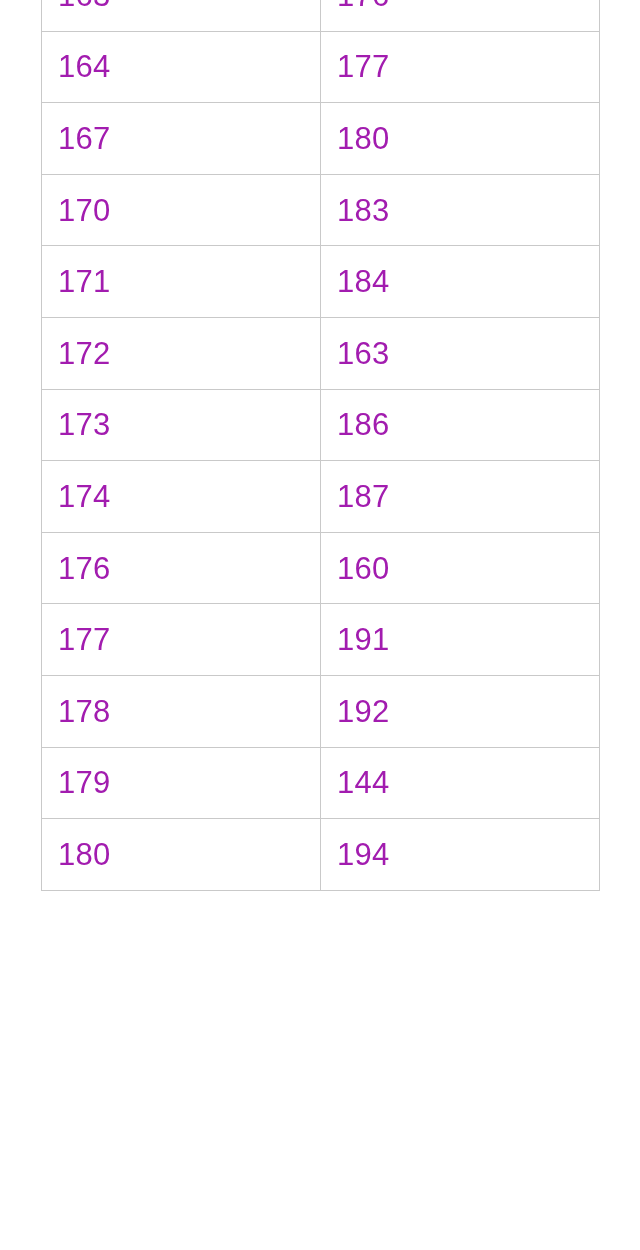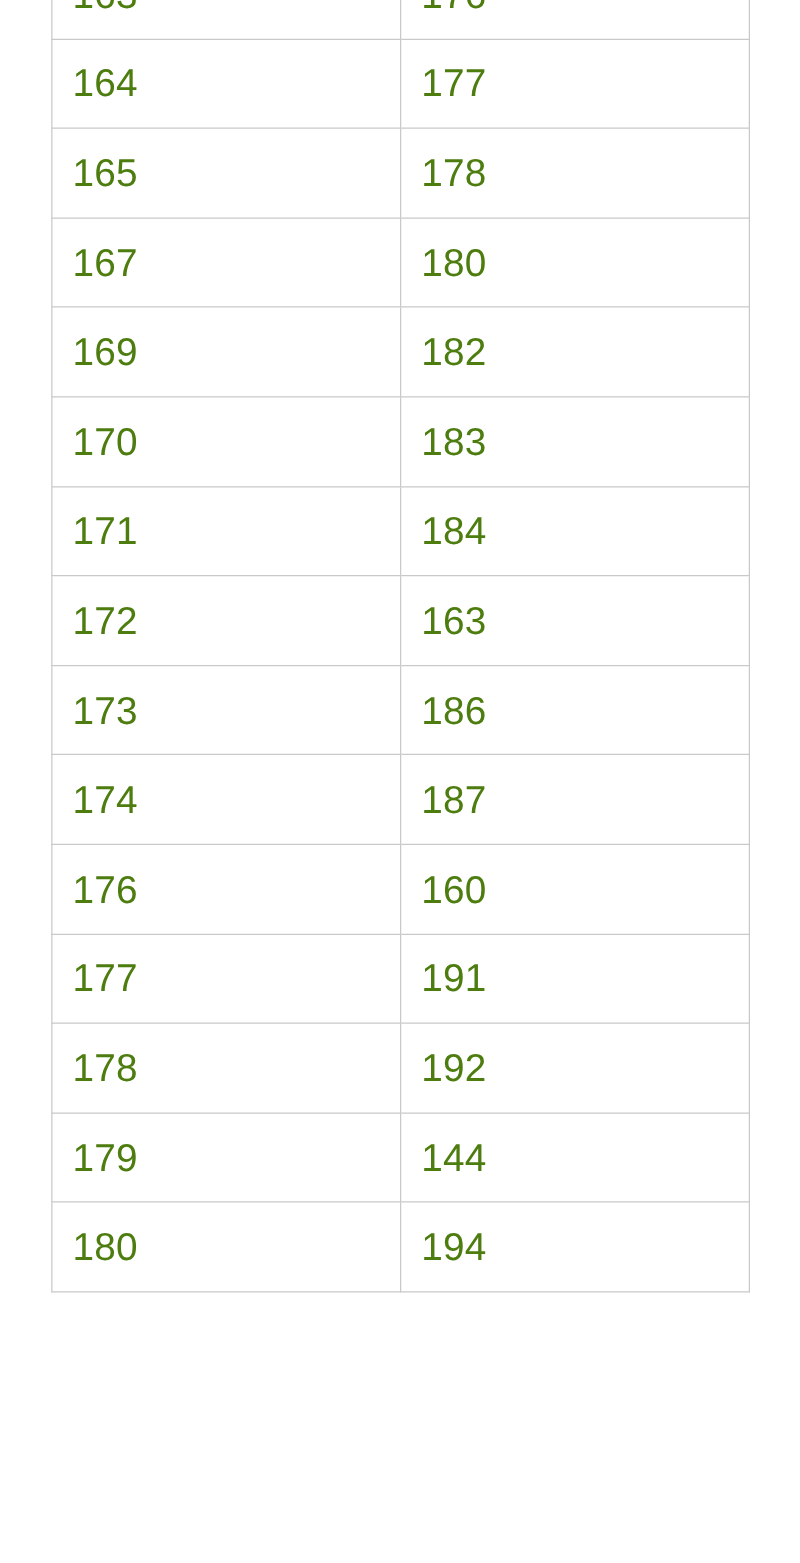--- a/index.html
+++ b/index.html
@@ -39,21 +39,21 @@
 
   #conversion-table td {
     height: 71.6px;
     box-sizing: border-box;
     border: 1px solid #c9c9c9;
     padding: 0 0 0 16px;
     vertical-align: middle;
     font-size: 31px;
     line-height: 1;
     font-weight: 400;
-    color: #4d7c0f;
+    color: #a21caf;
     letter-spacing: 0.2px;
     white-space: nowrap;
     background: #ffffff;
   }
 
   #conversion-table tr td:first-child { border-left-width: 1px; }
   #conversion-table tr td:last-child  { border-right-width: 1px; }
 </style>
 </head>
 <body>
@@ -67,30 +67,22 @@
     <tbody id="conversion-table-body">
         <tr>
           <td>163</td>
           <td>176</td>
         </tr>
         <tr>
           <td>164</td>
           <td>177</td>
         </tr>
         <tr>
-          <td>165</td>
-          <td>178</td>
-        </tr>
-        <tr>
           <td>167</td>
           <td>180</td>
-        </tr>
-        <tr>
-          <td>169</td>
-          <td>182</td>
         </tr>
         <tr>
           <td>170</td>
           <td>183</td>
         </tr>
         <tr>
           <td>171</td>
           <td>184</td>
         </tr>
         <tr>

